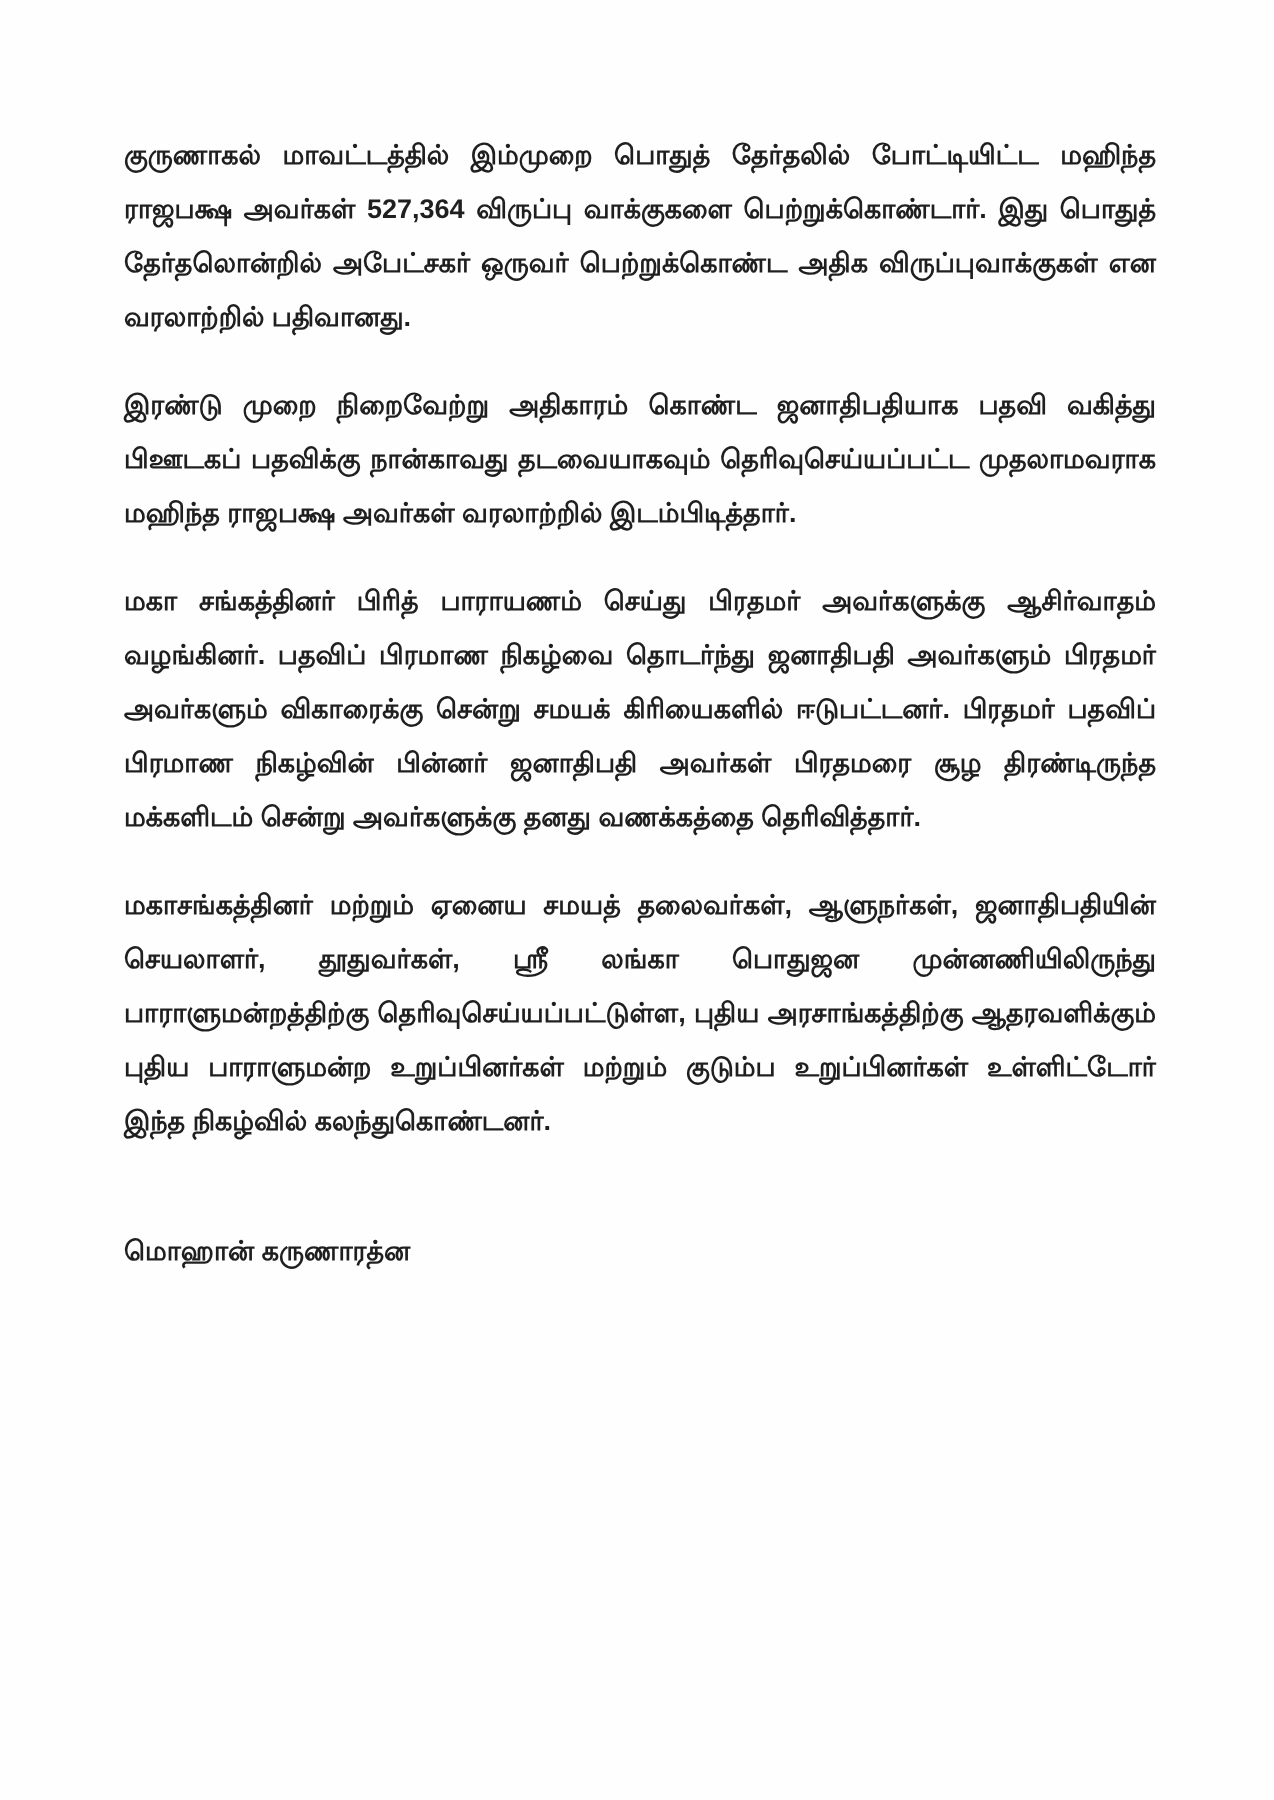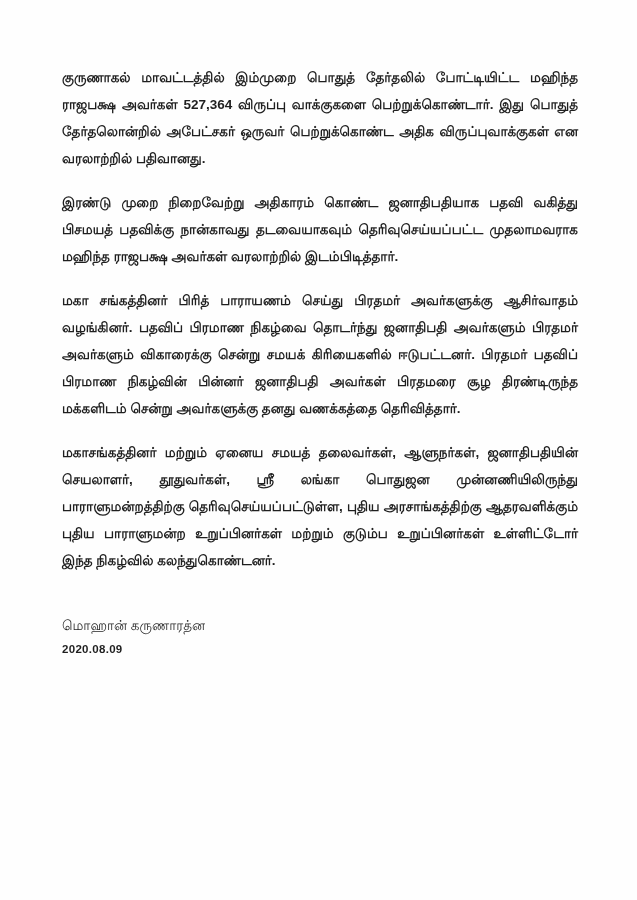--- a/index.html
+++ b/index.html
@@ -28,43 +28,42 @@
     text-justify: inter-word;
   }
   .body-para:last-of-type {
     margin-bottom: 0;
   }
   .signature {
     margin-top: 40px;
   }
   .sig-line {
     font-size: 13.5px;
-    font-weight: 400;
+    font-weight: 700;
     line-height: 23px;
     text-align: left;
   }
   .sig-date {
     font-size: 11.5px;
     font-weight: 700;
     line-height: 20px;
     margin-top: 2px;
     letter-spacing: 0.3px;
   }
 </style>
 </head>
 <body>
 
 <div class="page">
 
   <p class="body-para">குருணாகல் மாவட்டத்தில் இம்முறை பொதுத் தேர்தலில் போட்டியிட்ட மஹிந்த ராஜபக்ஷ அவர்கள் 527,364 விருப்பு வாக்குகளை பெற்றுக்கொண்டார். இது பொதுத் தேர்தலொன்றில் அபேட்சகர் ஒருவர் பெற்றுக்கொண்ட அதிக விருப்புவாக்குகள் என வரலாற்றில் பதிவானது.</p>
 
-  <p class="body-para">இரண்டு முறை நிறைவேற்று அதிகாரம் கொண்ட ஜனாதிபதியாக பதவி வகித்து பிசமயத் பதவிக்கு நான்காவது தடவையாகவும் தெரிவுசெய்யப்பட்ட முதலாமவராக மஹிந்த ராஜபக்ஷ அவர்கள் வரலாற்றில் இடம்பிடித்தார்.</p>
+  <p class="body-para">இரண்டு முறை நிறைவேற்று அதிகாரம் கொண்ட ஜனாதிபதியாக பதவி வகித்து பிஊடகப் பதவிக்கு நான்காவது தடவையாகவும் தெரிவுசெய்யப்பட்ட முதலாமவராக மஹிந்த ராஜபக்ஷ அவர்கள் வரலாற்றில் இடம்பிடித்தார்.</p>
 
   <p class="body-para">மகா சங்கத்தினர் பிரித் பாராயணம் செய்து பிரதமர் அவர்களுக்கு ஆசிர்வாதம் வழங்கினர். பதவிப் பிரமாண நிகழ்வை தொடர்ந்து ஜனாதிபதி அவர்களும் பிரதமர் அவர்களும் விகாரைக்கு சென்று சமயக் கிரியைகளில் ஈடுபட்டனர். பிரதமர் பதவிப் பிரமாண நிகழ்வின் பின்னர் ஜனாதிபதி அவர்கள் பிரதமரை சூழ திரண்டிருந்த மக்களிடம் சென்று அவர்களுக்கு தனது வணக்கத்தை தெரிவித்தார்.</p>
 
   <p class="body-para">மகாசங்கத்தினர் மற்றும் ஏனைய சமயத் தலைவர்கள், ஆளுநர்கள், ஜனாதிபதியின் செயலாளர், தூதுவர்கள், ஸ்ரீ லங்கா பொதுஜன முன்னணியிலிருந்து பாராளுமன்றத்திற்கு தெரிவுசெய்யப்பட்டுள்ள, புதிய அரசாங்கத்திற்கு ஆதரவளிக்கும் புதிய பாராளுமன்ற உறுப்பினர்கள் மற்றும் குடும்ப உறுப்பினர்கள் உள்ளிட்டோர் இந்த நிகழ்வில் கலந்துகொண்டனர்.</p>
 
   <div class="signature">
     <div class="sig-line">மொஹான் கருணாரத்ன</div>
-    <div class="sig-date">2020.08.09</div>
   </div>
 
 </div>
 
 </body></html>

